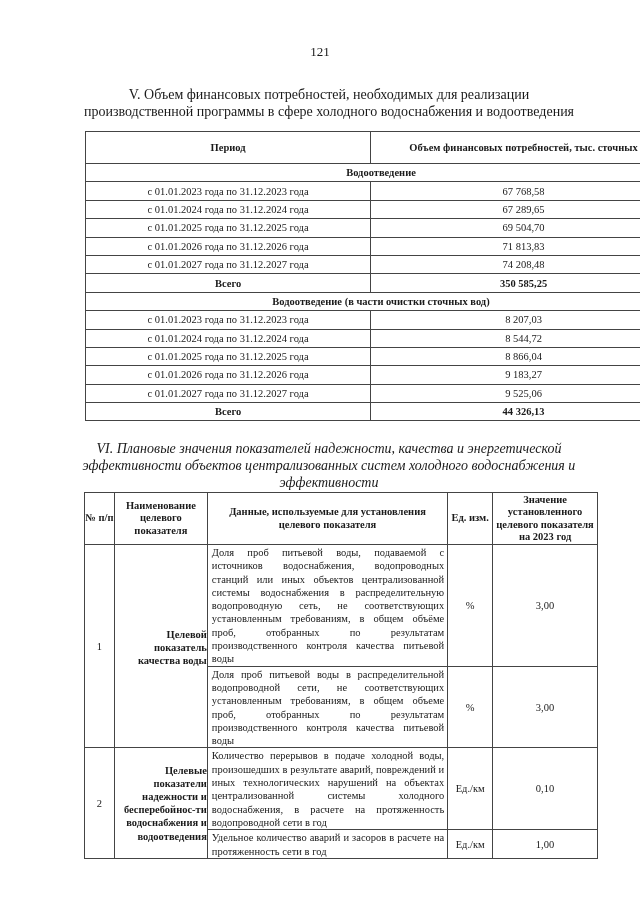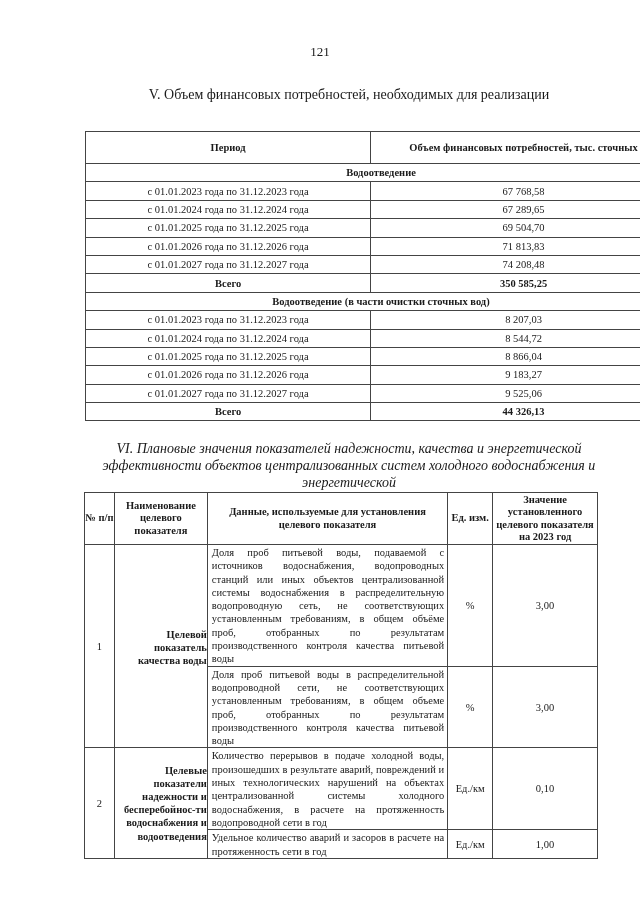--- a/index.html
+++ b/index.html
@@ -6,21 +6,21 @@
   body {
     width: 640px; height: 905px; position: relative; overflow: hidden;
     font-family: "Liberation Serif", "DejaVu Serif", serif;
     color: #1a1a1a;
   }
   .page-number {
     position: absolute; top: 44px; left: 0; width: 640px;
     text-align: center; font-size: 13px;
   }
   .section-title {
-    position: absolute; left: 92px; width: 514px;
+    position: absolute; left: 72px; width: 514px;
     text-align: center; font-size: 14px; line-height: 17px;
   }
   #title-v { top: 86px; }
   #title-vi { top: 440px; font-style: italic; }
 
   table { border-collapse: collapse; position: absolute; }
   td, th { border: 1px solid #444; padding: 0; font-weight: normal; }
 
   
   #table-v { left: 85px; top: 131px; width: 592px; font-size: 10.5px; }
@@ -54,20 +54,21 @@
   }
   #table-vi td.unit, #table-vi td.val { text-align: center; vertical-align: middle; }
 </style>
 </head>
 <body>
 
 <div class="page-number">121</div>
 
 <div class="section-title" id="title-v">
   <div>V. Объем финансовых потребностей, необходимых для реализации</div>
+  <div>производственной программы в сфере холодного водоснабжения и водоотведения</div>
 </div>
 
 <table id="table-v">
   <colgroup>
       <col class="c1">
       <col class="c2">
     </colgroup>
   <tbody>
       <tr class="hdr">
     <td>Период</td>
@@ -128,21 +129,21 @@
   <tr class="tot">
     <td>Всего</td>
     <td>44 326,13</td>
   </tr>
 </tbody>
   </table>
 
 <div class="section-title" id="title-vi">
   <div>VI. Плановые значения показателей надежности, качества и энергетической</div>
   <div>эффективности объектов централизованных систем холодного водоснабжения и</div>
-  <div>энергетической</div>
+  <div>эффективности</div>
 </div>
 
 <table id="table-vi">
   <colgroup>
       <col class="n">
       <col class="name">
       <col class="data">
       <col class="unit">
       <col class="val">
     </colgroup>

